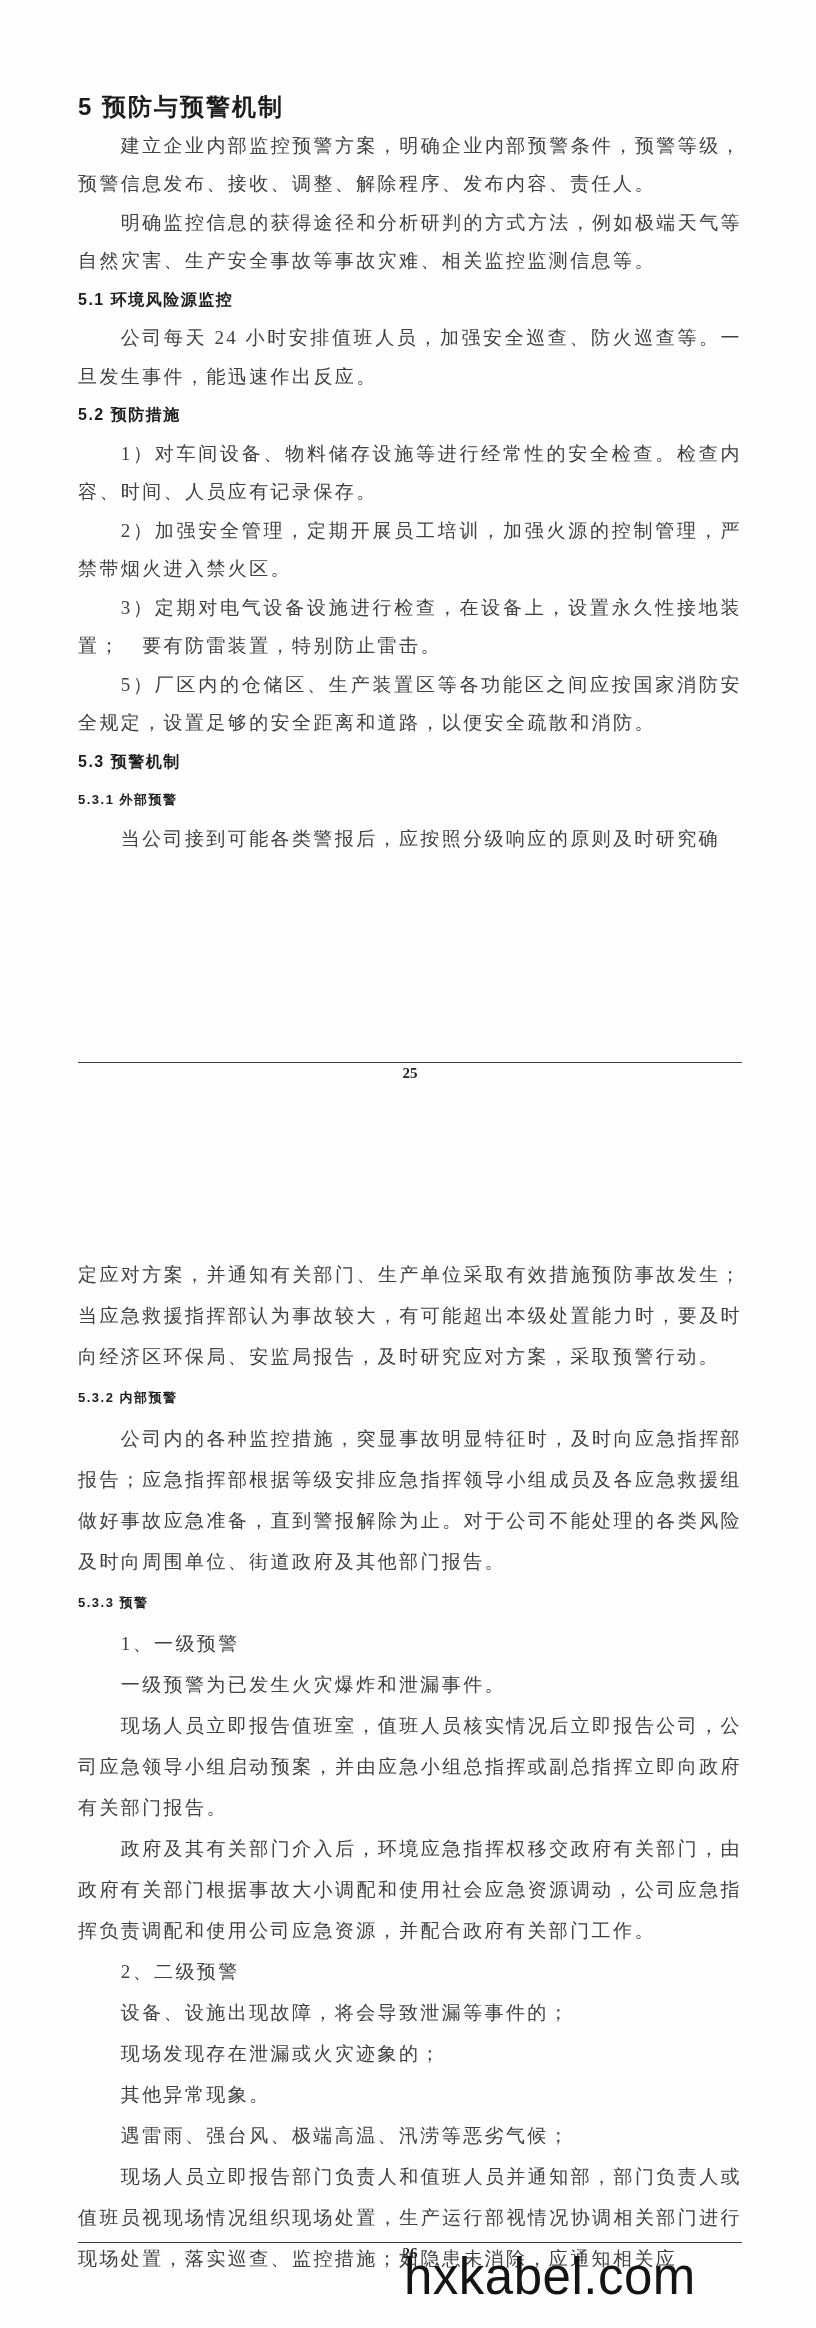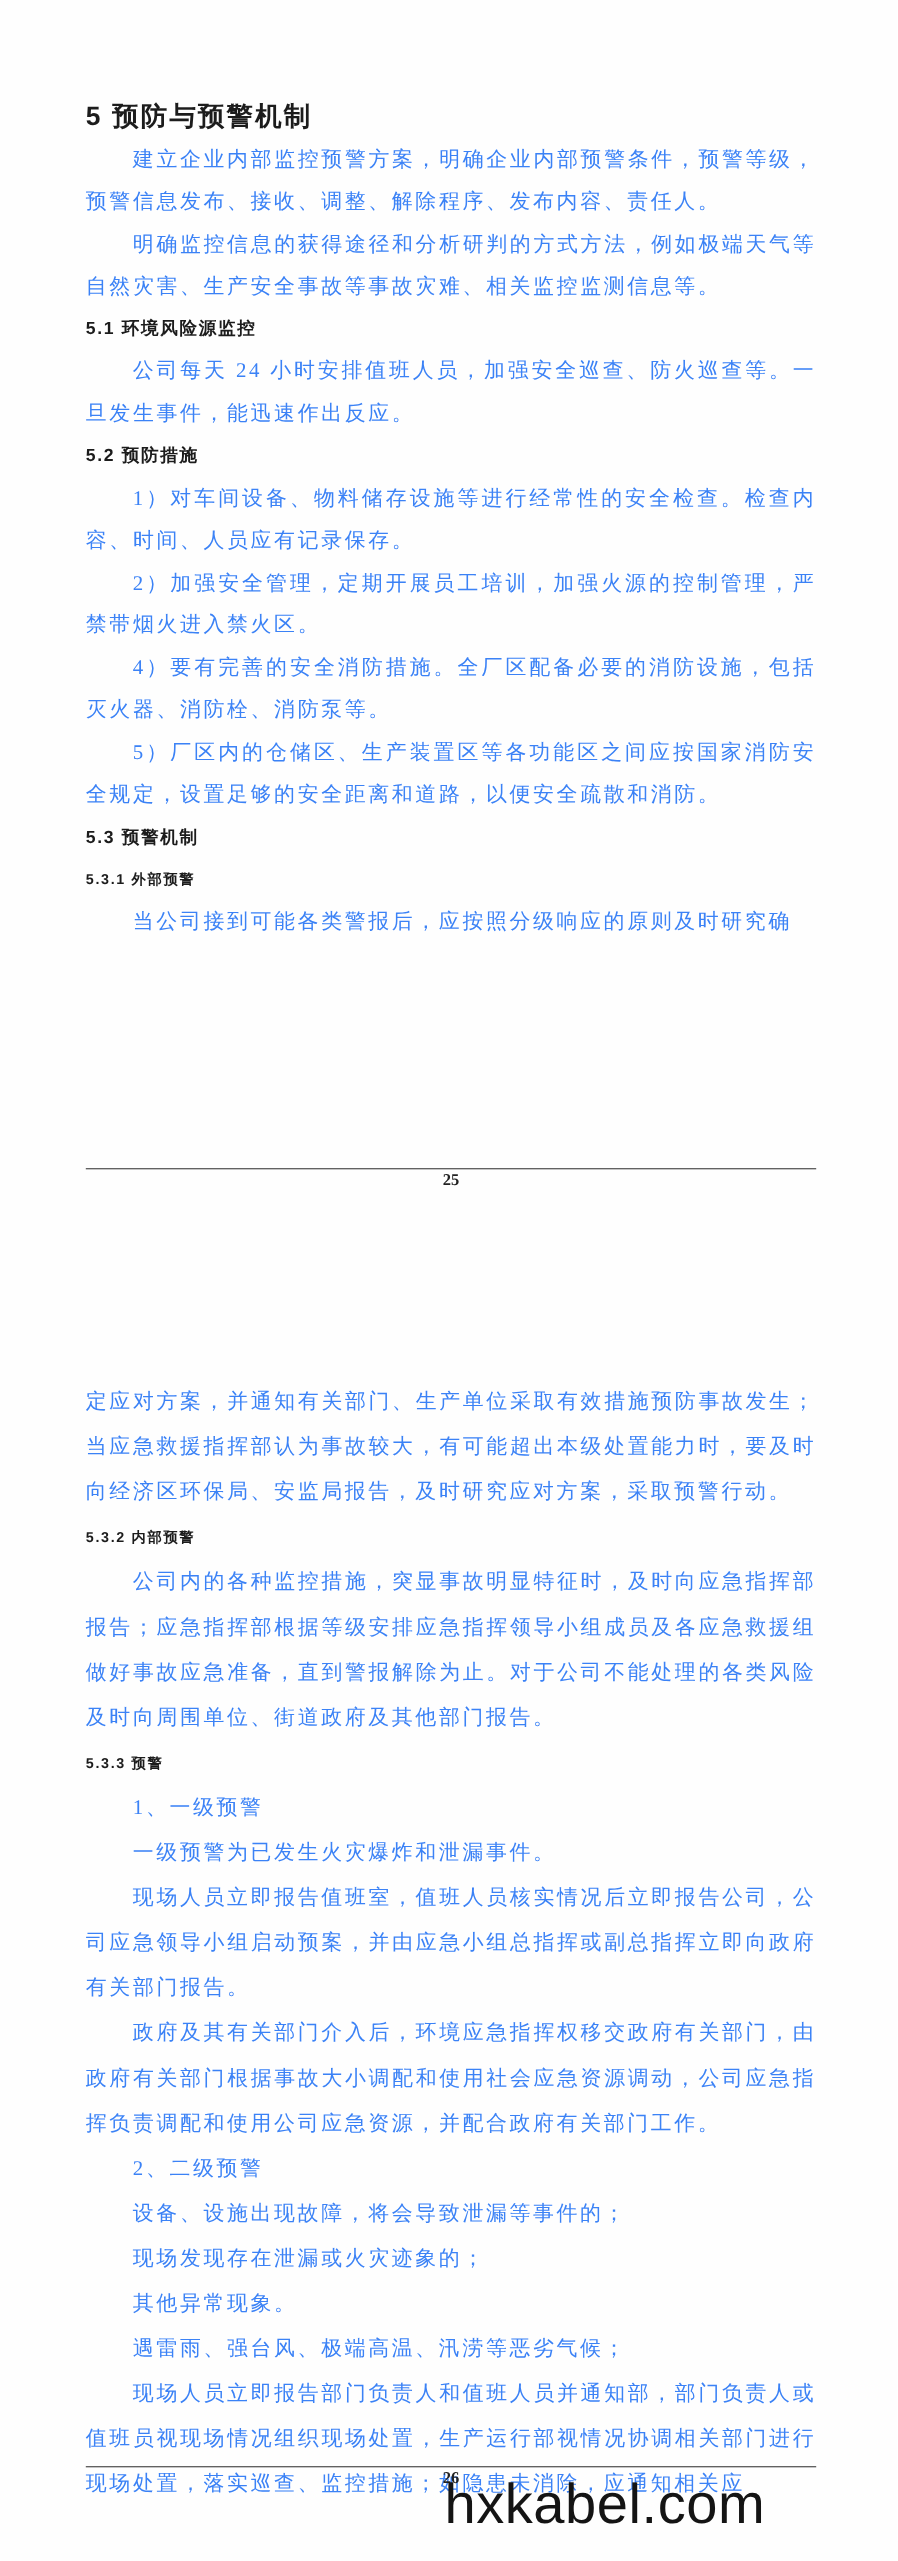--- a/index.html
+++ b/index.html
@@ -62,21 +62,21 @@
     font-weight: bold;
     color: #1c1c1c;
     letter-spacing: 1.5px;
     padding-left: 20px;
   }
   .body {
     font-size: 19px;
     letter-spacing: 2.4px;
     text-align: justify;
     text-indent: 2.25em;
-    color: #3b82f6;
+    color: #404040;
   }
   .no-indent { text-indent: 0; }
 
   .footer {
     position: absolute;
     left: 78px;
     right: 74px;
     font-weight: bold;
   }
   .page-a .footer { top: 1062px; }
@@ -114,21 +114,21 @@
   <section class="page page-a">
     <div class="content">
       <h1 class="doc-title">5 预防与预警机制</h1>
       <p class="body">建立企业内部监控预警方案，明确企业内部预警条件，预警等级，预警信息发布、接收、调整、解除程序、发布内容、责任人。</p>
       <p class="body">明确监控信息的获得途径和分析研判的方式方法，例如极端天气等自然灾害、生产安全事故等事故灾难、相关监控监测信息等。</p>
       <h2 class="h2">5.1 环境风险源监控</h2>
       <p class="body">公司每天 24 小时安排值班人员，加强安全巡查、防火巡查等。一旦发生事件，能迅速作出反应。</p>
       <h2 class="h2">5.2 预防措施</h2>
       <p class="body">1）对车间设备、物料储存设施等进行经常性的安全检查。检查内容、时间、人员应有记录保存。</p>
       <p class="body">2）加强安全管理，定期开展员工培训，加强火源的控制管理，严禁带烟火进入禁火区。</p>
-      <p class="body">4）要有完善的安全消防措施。全厂区配备必要的消防设施，包括灭火器、消防栓、消防泵等。</p>
+      <p class="body">3）定期对电气设备设施进行检查，在设备上，设置永久性接地装置；　要有防雷装置，特别防止雷击。</p>
       <p class="body">5）厂区内的仓储区、生产装置区等各功能区之间应按国家消防安全规定，设置足够的安全距离和道路，以便安全疏散和消防。</p>
       <h2 class="h2">5.3 预警机制</h2>
       <h3 class="h3">5.3.1 外部预警</h3>
       <p class="body">当公司接到可能各类警报后，应按照分级响应的原则及时研究确</p>
     </div>
     <div class="footer">
       <div class="rule"></div>
       <div class="pagenum">25</div>
     </div>
   </section>

